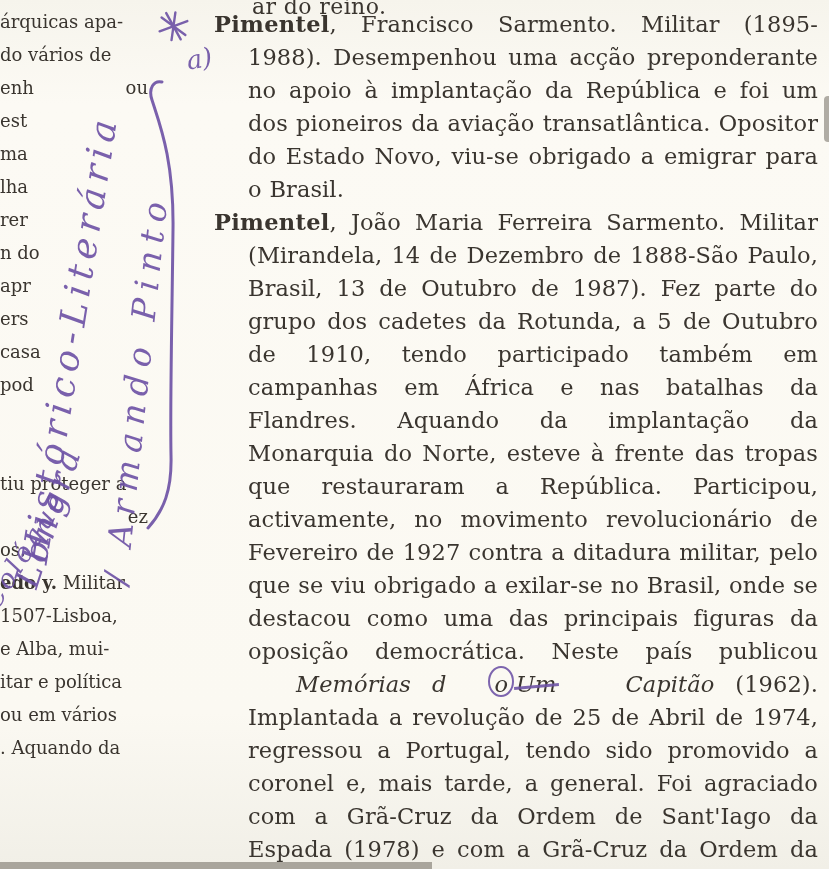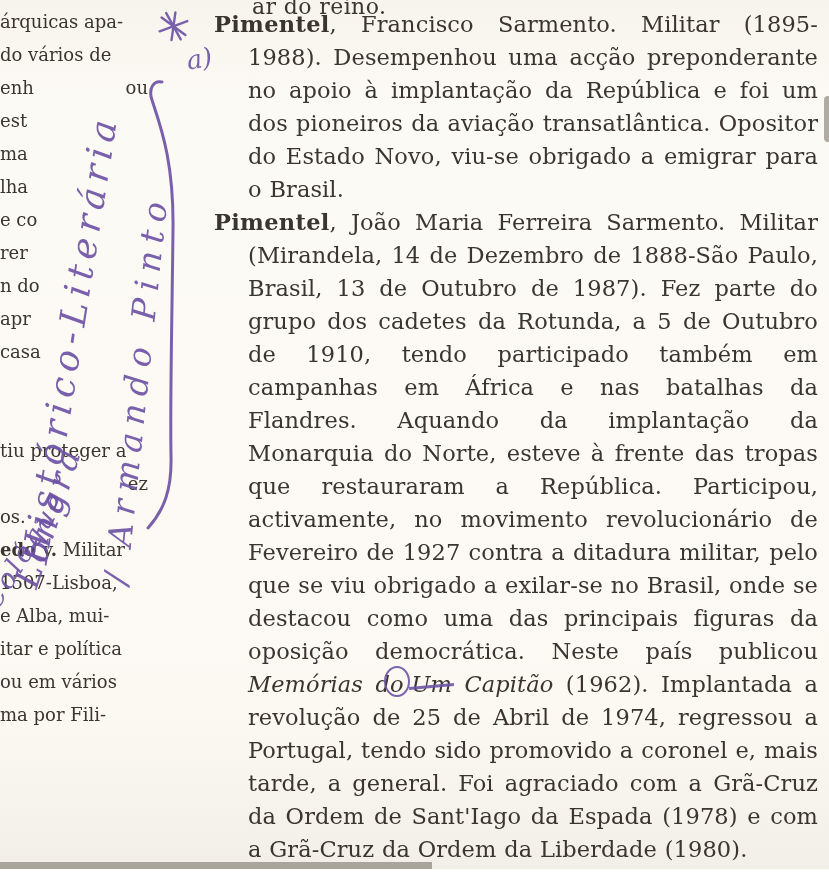--- a/index.html
+++ b/index.html
@@ -27,21 +27,21 @@
   .lc-line span, .lc-line b { white-space:pre; }
 
   
   .right-column {
     position:absolute; left:214px; top:8px; width:604px;
     font-size:22.5px; line-height:33px; text-align:justify;
     letter-spacing:.1px; word-spacing:.5px;
   }
   .entry { padding-left:34px; text-indent:-34px; }
   .entry b { font-weight:700; letter-spacing:.3px; }
-  .title { font-style:italic; }
+  .title { font-style:italic;margin-left:48px; }
 
   
   :root { --ink:#6f54a6; }
   .hand {
     position:absolute; color:var(--ink);
     font-family:"DejaVu Serif", serif; font-style:italic;
     white-space:nowrap; transform-origin:0 0; opacity:.92;
   }
   .hw-coloque   { left:-24px; top:598px; font-size:27px; letter-spacing:3px; transform:rotate(-58deg); }
   .hw-longra    { left:6px;   top:580px; font-size:34px; letter-spacing:4px; transform:rotate(-72deg); }
@@ -93,40 +93,44 @@
       </div>
       <div class="lc-line">
         <span>ma</span>
         <span></span>
       </div>
       <div class="lc-line">
         <span>lha</span>
         <span></span>
       </div>
       <div class="lc-line">
-        <span>e co</span>
-        <span></span>
-      </div>
-      <div class="lc-line">
         <span>rer</span>
         <span></span>
       </div>
       <div class="lc-line">
         <span>n do</span>
         <span></span>
       </div>
       <div class="lc-line">
         <span>apr</span>
         <span></span>
       </div>
       <div class="lc-line">
+        <span>ers</span>
+        <span></span>
+      </div>
+      <div class="lc-line">
         <span>casa</span>
         <span></span>
       </div>
       <div class="lc-line">
+        <span>pod</span>
+        <span></span>
+      </div>
+      <div class="lc-line">
         <span></span>
         <span></span>
       </div>
       <div class="lc-line">
         <span></span>
         <span></span>
       </div>
       <div class="lc-line">
         <span>tiu proteger a</span>
         <span></span>
@@ -153,21 +157,21 @@
       </div>
       <div class="lc-line">
         <span>itar e política</span>
         <span></span>
       </div>
       <div class="lc-line">
         <span>ou em vários</span>
         <span></span>
       </div>
       <div class="lc-line">
-        <span>ma por Fili-</span>
+        <span>. Aquando da</span>
         <span></span>
       </div>
     </div>
 
   <div class="right-column">
     <p class="entry"><b>Pimentel</b><span>, Francisco Sarmento. Militar (1895-1988). Desempenhou uma acção preponderante no apoio à implantação da República e foi um dos pioneiros da aviação transatlântica. Opositor do Estado Novo, viu-se obrigado a emigrar para o Brasil.</span></p>
     <p class="entry"><b>Pimentel</b><span>, João Maria Ferreira Sarmento. Militar (Mirandela, 14 de Dezembro de 1888-São Paulo, Brasil, 13 de Outubro de 1987). Fez parte do grupo dos cadetes da Rotunda, a 5 de Outubro de 1910, tendo participado também em campanhas em África e nas batalhas da Flandres. Aquando da implantação da Monarquia do Norte, esteve à frente das tropas que restauraram a República. Participou, activamente, no movimento revolucionário de Fevereiro de 1927 contra a ditadura militar, pelo que se viu obrigado a exilar-se no Brasil, onde se destacou como uma das principais figuras da oposição democrática. Neste país publicou </span><i class="title">Memórias d</i><i class="title circled">o</i><i class="title struck">Um</i><i class="title"> Capitão</i><span> (1962). Implantada a revolução de 25 de Abril de 1974, regressou a Portugal, tendo sido promovido a coronel e, mais tarde, a general. Foi agraciado com a Grã-Cruz da Ordem de Sant'Iago da Espada (1978) e com a Grã-Cruz da Ordem da Liberdade (1980).</span></p>
   </div>
 
   <svg class="hand asterisk" width="34" height="34" viewBox="0 0 34 34">

